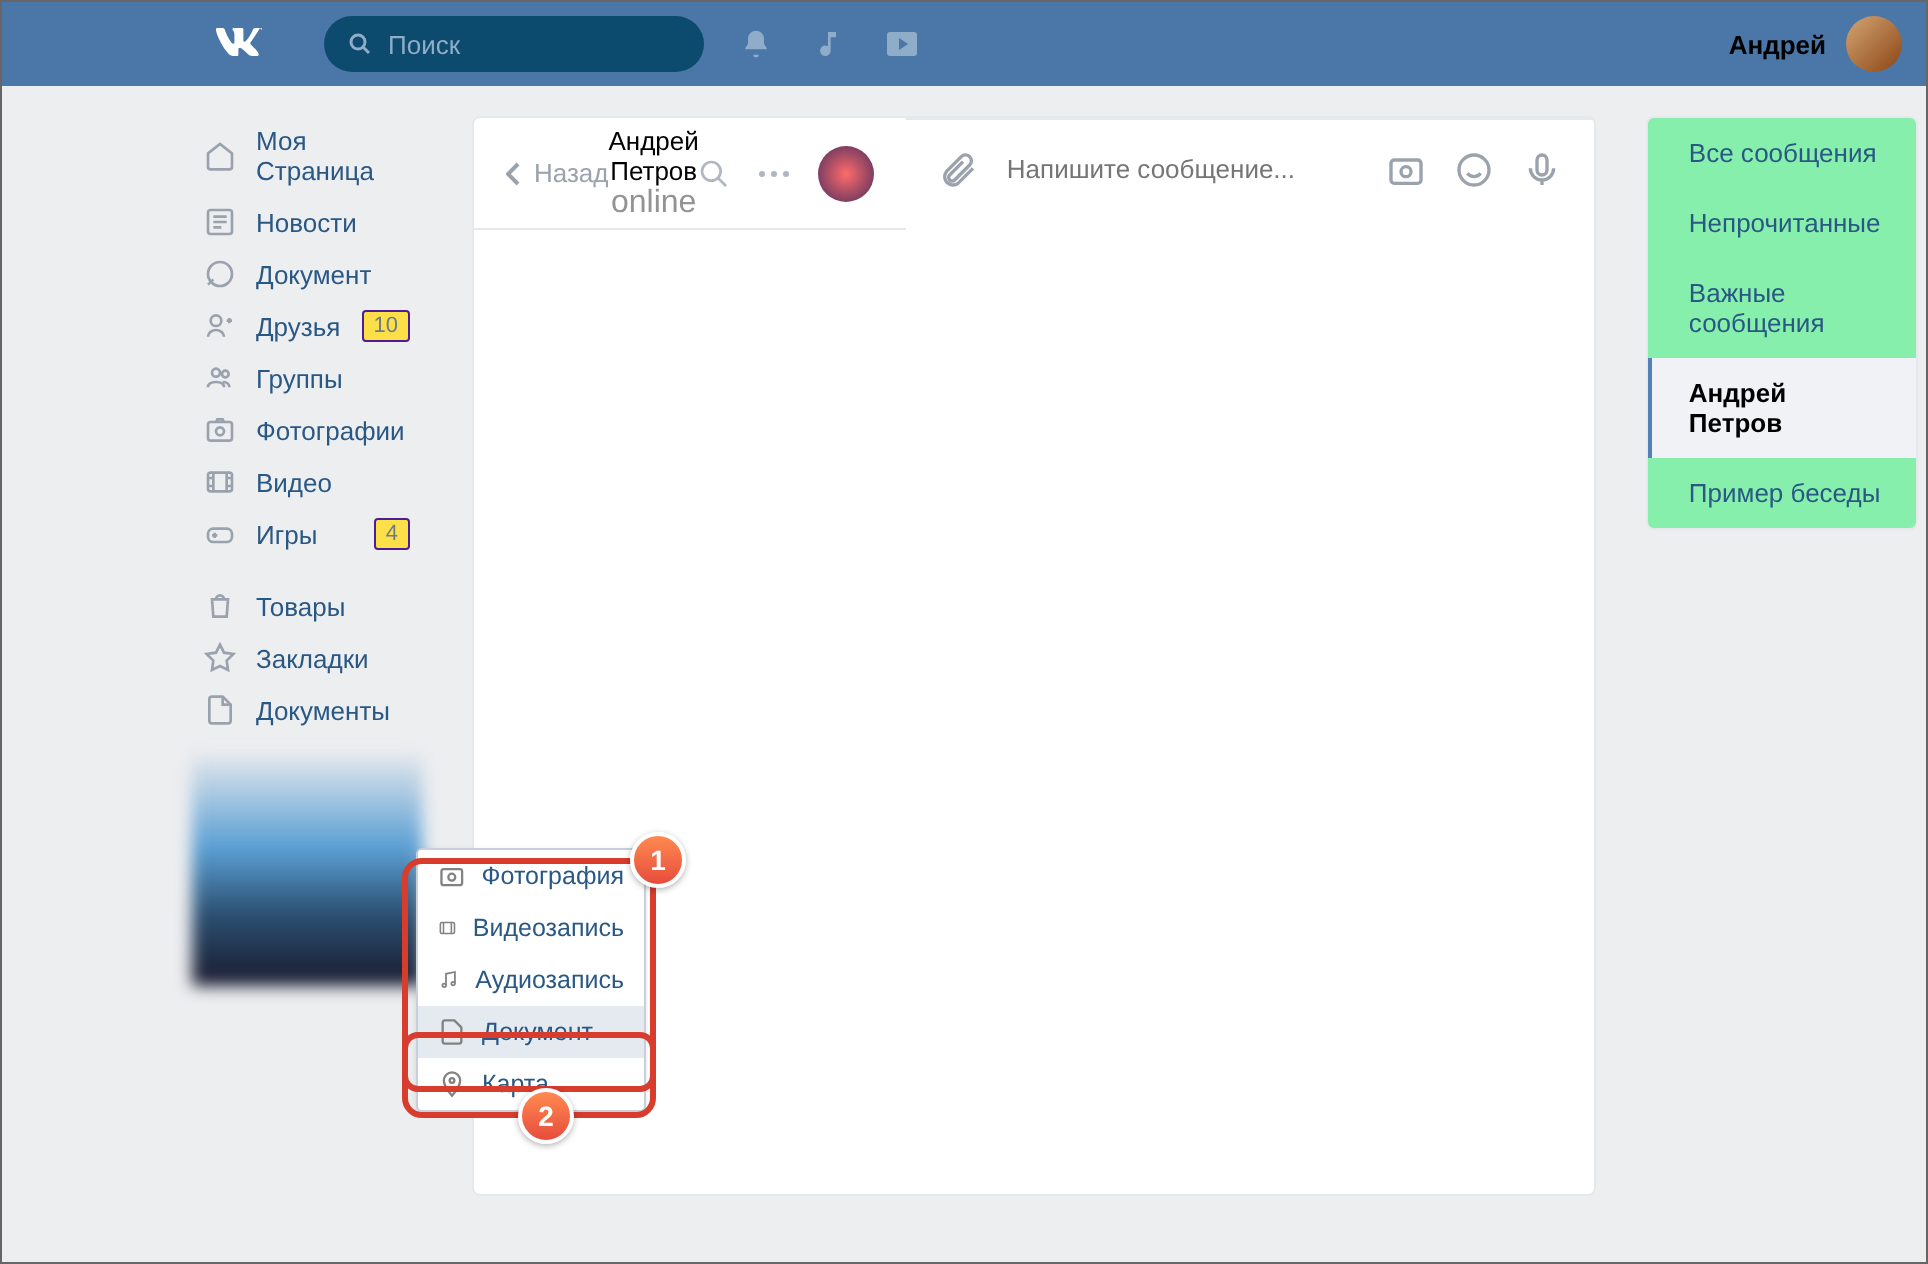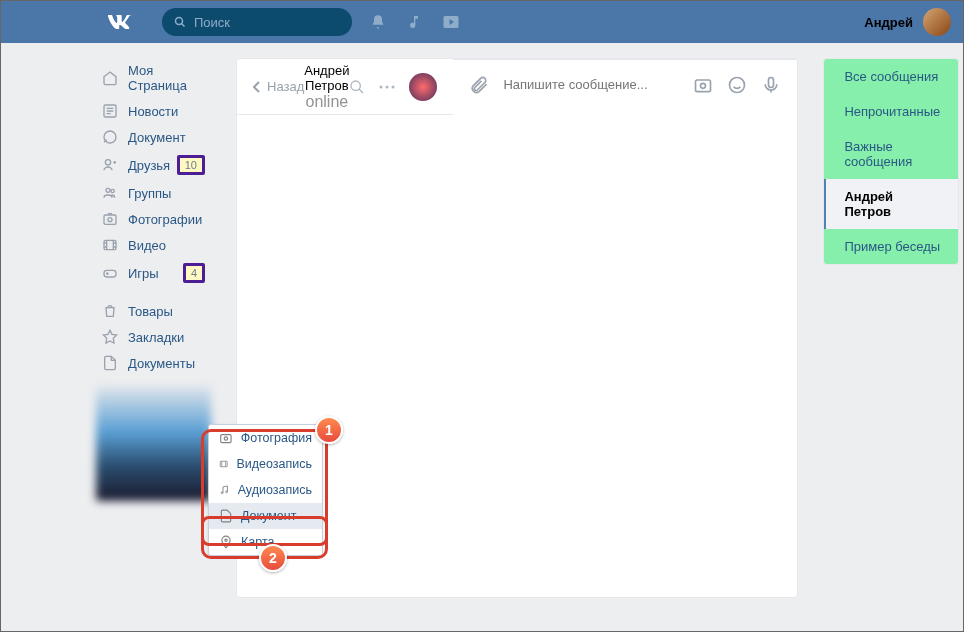--- a/index.html
+++ b/index.html
@@ -8,21 +8,21 @@
 .logo { font-size: 20px; font-weight: bold; color: #fff; margin-left: 95px; margin-right: 30px; }
 .search-box { background: #0c4a6e; border-radius: 14px; height: 28px; width: 190px; display: flex; align-items: center; padding: 0 12px; color: #8fadc8; }
 .search-box svg { margin-right: 8px; }
 .header-icons { margin-left: 18px; display: flex; gap: 20px; color: #8fadc8; }
 .header-right { margin-left: auto; display: flex; align-items: center; gap: 10px; color: #000000; font-weight: bold; }
 .avatar-small { width: 28px; height: 28px; border-radius: 50%; background: linear-gradient(135deg, #d4a574, #8b4513); }
 .container { display: flex; padding: 0 95px; gap: 25px; margin-top: 15px; }
 .sidebar { width: 130px; }
 .nav-item { display: flex; align-items: center; padding: 5px 6px; color: #2a5885; cursor: pointer; border-radius: 3px; }
 .nav-item svg { margin-right: 10px; color: #99a2ad; flex-shrink: 0; }
-.nav-badge { margin-left: auto; background: #fef9c3; color: #707b8a; font-size: 11px; padding: 1px 5px; border-radius: 2px; border: 3px solid #4c1d95; }
+.nav-badge { margin-left: auto; background: #fde047; color: #707b8a; font-size: 11px; padding: 1px 5px; border-radius: 2px; border: 1px solid #4c1d95; }
 .nav-divider { height: 10px; }
 .blurred-img { width: 115px; height: 115px; margin-top: 10px; background: linear-gradient(180deg, #e0e5eb 0%, #5a9fd4 40%, #2a4d6e 70%, #1a1a2e 100%); filter: blur(4px); border-radius: 2px; }
 .chat-panel { flex: 1; background: #fff; border: 1px solid #e7e8ec; border-radius: 4px; height: 540px; display: flex; flex-direction: row; position: relative; }
 .chat-header { height: 56px; border-bottom: 1px solid #e7e8ec; display: flex; align-items: center; padding: 0 16px; }
 .back-link { color: #99a2ad; display: flex; align-items: center; gap: 6px; }
 .chat-title { flex: 1; text-align: center; }
 .chat-title .name { color: #000; font-size: 13px; }
 .chat-title .status { color: #939393; font-size: 16px; }
 .chat-header-right { display: flex; align-items: center; gap: 14px; color: #aeb7c2; }
 .chat-avatar { width: 28px; height: 28px; border-radius: 50%; background: radial-gradient(circle, #ff6b6b, #4a2c5e); }

